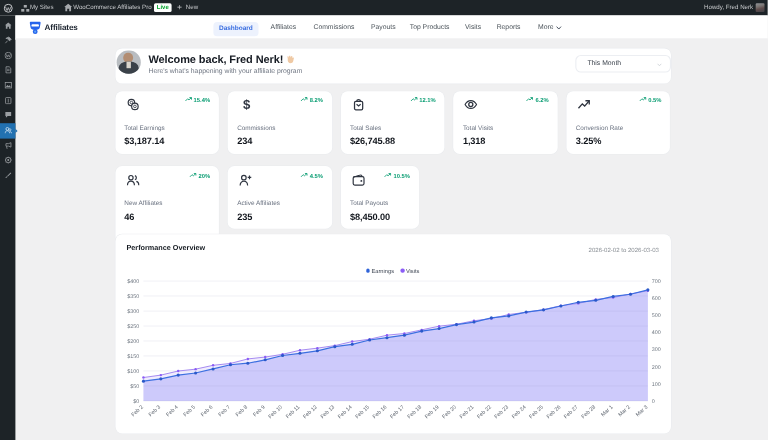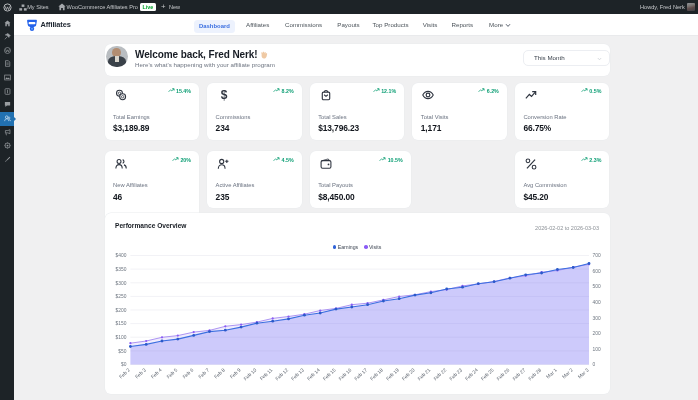--- a/index.html
+++ b/index.html
@@ -133,21 +133,21 @@
  <svg class="sticon" viewBox="0 0 11 11">
         <circle cx="4.1" cy="3.9" r="2.7" fill="none" stroke="#2f3540" stroke-width="1"></circle>
         <path d="M3 3.9 a1.1 1.1 0 1 0 2.2 0 a1.1 1.1 0 1 0 -2.2 0" fill="none" stroke="#2f3540" stroke-width="0.7"></path>
         <circle cx="7" cy="7.1" r="2.7" fill="#fff" stroke="#2f3540" stroke-width="1"></circle>
         <path d="M5.9 7.1 a1.1 1.1 0 1 0 2.2 0 a1.1 1.1 0 1 0 -2.2 0" fill="none" stroke="#2f3540" stroke-width="0.7"></path>
       </svg>
  <div class="tr"><svg width="7" height="5" viewBox="0 0 7 5" style="vertical-align:0px">
           <path d="M0.6 3.8 L2.6 1.8 L3.8 2.8 L6 0.8 M4.2 0.7 H6.1 V2.6" fill="none" stroke="#0c9e74" stroke-width="0.8"></path>
         </svg> 15.4%</div>
  <div class="lbl">Total Earnings</div>
- <div class="val">$3,189.89</div>
+ <div class="val">$3,187.14</div>
 </div>
 <div class="card" style="left:207.1px;top:82.5px;width:94.5px;height:57.5px">
  <svg class="sticon" viewBox="0 0 11 11">
         <text x="6.6" y="9.6" text-anchor="middle" font-size="11" font-weight="bold" fill="#2f3540" font-family="Liberation Sans,sans-serif">$</text>
       </svg>
  <div class="tr"><svg width="7" height="5" viewBox="0 0 7 5" style="vertical-align:0px">
           <path d="M0.6 3.8 L2.6 1.8 L3.8 2.8 L6 0.8 M4.2 0.7 H6.1 V2.6" fill="none" stroke="#0c9e74" stroke-width="0.8"></path>
         </svg> 8.2%</div>
  <div class="lbl">Commissions</div>
  <div class="val">234</div>
@@ -155,43 +155,43 @@
 <div class="card" style="left:309.7px;top:82.5px;width:94.5px;height:57.5px">
  <svg class="sticon" viewBox="0 0 11 11">
         <rect x="2.1" y="2.9" width="6.8" height="7" rx="1.1" fill="none" stroke="#2f3540" stroke-width="1.05"></rect>
         <path d="M4 2.9 V2.6 A1.5 1.2 0 0 1 7 2.6 V2.9" fill="none" stroke="#2f3540" stroke-width="1"></path>
         <path d="M3.8 5.3 L5.5 6.7 L7.2 5.3" fill="none" stroke="#2f3540" stroke-width="1"></path>
       </svg>
  <div class="tr"><svg width="7" height="5" viewBox="0 0 7 5" style="vertical-align:0px">
           <path d="M0.6 3.8 L2.6 1.8 L3.8 2.8 L6 0.8 M4.2 0.7 H6.1 V2.6" fill="none" stroke="#0c9e74" stroke-width="0.8"></path>
         </svg> 12.1%</div>
  <div class="lbl">Total Sales</div>
- <div class="val">$13,796.23</div>
+ <div class="val">$26,745.88</div>
 </div>
 <div class="card" style="left:412.3px;top:82.5px;width:94.5px;height:57.5px">
  <svg class="sticon" viewBox="0 0 11 11">
         <path d="M0.7 5.5 C2 3.1 3.7 2.2 5.5 2.2 C7.3 2.2 9 3.1 10.3 5.5 C9 7.9 7.3 8.8 5.5 8.8 C3.7 8.8 2 7.9 0.7 5.5 Z" fill="none" stroke="#2f3540" stroke-width="1"></path>
         <circle cx="5.5" cy="5.5" r="1.7" fill="none" stroke="#2f3540" stroke-width="1.1"></circle>
       </svg>
  <div class="tr"><svg width="7" height="5" viewBox="0 0 7 5" style="vertical-align:0px">
           <path d="M0.6 3.8 L2.6 1.8 L3.8 2.8 L6 0.8 M4.2 0.7 H6.1 V2.6" fill="none" stroke="#0c9e74" stroke-width="0.8"></path>
         </svg> 6.2%</div>
  <div class="lbl">Total Visits</div>
- <div class="val">1,171</div>
+ <div class="val">1,318</div>
 </div>
 <div class="card" style="left:514.9px;top:82.5px;width:94.5px;height:57.5px">
  <svg class="sticon" viewBox="0 0 11 11">
         <path d="M0.8 8.6 L4 5 L6 6.8 L9.6 2.6" fill="none" stroke="#2f3540" stroke-width="1.1"></path>
         <path d="M6.6 2.4 H9.8 V5.6" fill="none" stroke="#2f3540" stroke-width="1.1"></path>
       </svg>
  <div class="tr"><svg width="7" height="5" viewBox="0 0 7 5" style="vertical-align:0px">
           <path d="M0.6 3.8 L2.6 1.8 L3.8 2.8 L6 0.8 M4.2 0.7 H6.1 V2.6" fill="none" stroke="#0c9e74" stroke-width="0.8"></path>
         </svg> 0.5%</div>
  <div class="lbl">Conversion Rate</div>
- <div class="val">66.75%</div>
+ <div class="val">3.25%</div>
 </div>
 <div class="card" style="left:104.5px;top:151px;width:94.5px;height:71px">
  <svg class="sticon" viewBox="0 0 11 11">
         <circle cx="3.7" cy="3.2" r="1.8" fill="none" stroke="#2f3540" stroke-width="1"></circle>
         <path d="M7 1.5 A1.8 1.8 0 0 1 7 4.9" fill="none" stroke="#2f3540" stroke-width="1"></path>
         <path d="M0.8 9.6 C0.8 7.3 2 6.1 3.7 6.1 C5.4 6.1 6.6 7.3 6.6 9.6 M8.2 6.3 C9.6 6.6 10.3 7.7 10.3 9.6" fill="none" stroke="#2f3540" stroke-width="1"></path>
       </svg>
  <div class="tr"><svg width="7" height="5" viewBox="0 0 7 5" style="vertical-align:0px">
           <path d="M0.6 3.8 L2.6 1.8 L3.8 2.8 L6 0.8 M4.2 0.7 H6.1 V2.6" fill="none" stroke="#0c9e74" stroke-width="0.8"></path>
         </svg> 20%</div>
@@ -203,43 +203,31 @@
         <circle cx="4.3" cy="3.2" r="1.9" fill="none" stroke="#2f3540" stroke-width="1"></circle>
         <path d="M1.2 9.8 C1.2 7.4 2.5 6.2 4.3 6.2 C6.1 6.2 7.4 7.4 7.4 9.8" fill="none" stroke="#2f3540" stroke-width="1"></path>
         <path d="M9 1.5 V4.5 M7.5 3 H10.5" stroke="#2f3540" stroke-width="1"></path>
       </svg>
  <div class="tr"><svg width="7" height="5" viewBox="0 0 7 5" style="vertical-align:0px">
           <path d="M0.6 3.8 L2.6 1.8 L3.8 2.8 L6 0.8 M4.2 0.7 H6.1 V2.6" fill="none" stroke="#0c9e74" stroke-width="0.8"></path>
         </svg> 4.5%</div>
  <div class="lbl">Active Affiliates</div>
  <div class="val">235</div>
 </div>
-<div class="card" style="left:309.7px;top:151px;width:101px;height:56.5px">
+<div class="card" style="left:309.7px;top:151px;width:71px;height:56.5px">
  <svg class="sticon" viewBox="0 0 11 11">
         <rect x="1" y="2.4" width="9" height="7" rx="1.3" fill="none" stroke="#2f3540" stroke-width="1"></rect>
         <path d="M1.2 2.8 C1.2 2.8 6.5 1 7.3 1 C8 1 8.3 1.5 8.3 2.3" fill="none" stroke="#2f3540" stroke-width="0.9"></path>
         <circle cx="7.8" cy="5.9" r="0.8" fill="#2f3540"></circle>
       </svg>
  <div class="tr"><svg width="7" height="5" viewBox="0 0 7 5" style="vertical-align:0px">
           <path d="M0.6 3.8 L2.6 1.8 L3.8 2.8 L6 0.8 M4.2 0.7 H6.1 V2.6" fill="none" stroke="#0c9e74" stroke-width="0.8"></path>
         </svg> 10.5%</div>
  <div class="lbl">Total Payouts</div>
  <div class="val">$8,450.00</div>
-</div>
-<div class="card" style="left:514.9px;top:151px;width:94.5px;height:56.5px">
- <svg class="sticon" viewBox="0 0 11 11">
-        <path d="M9.2 1.4 L1.8 9.6" stroke="#2f3540" stroke-width="1.1"></path>
-        <circle cx="2.7" cy="2.6" r="1.7" fill="none" stroke="#2f3540" stroke-width="1"></circle>
-        <circle cx="8.3" cy="8.4" r="1.7" fill="none" stroke="#2f3540" stroke-width="1"></circle>
-      </svg>
- <div class="tr"><svg width="7" height="5" viewBox="0 0 7 5" style="vertical-align:0px">
-          <path d="M0.6 3.8 L2.6 1.8 L3.8 2.8 L6 0.8 M4.2 0.7 H6.1 V2.6" fill="none" stroke="#0c9e74" stroke-width="0.8"></path>
-        </svg> 2.3%</div>
- <div class="lbl">Avg Commission</div>
- <div class="val">$45.20</div>
 </div>
 <div class="card" style="left:104.5px;top:213px;width:505.5px;height:181px">
  <div class="abs" style="left:10.5px;top:9px;font-size:6.6px;font-weight:bold;color:#161b22">Performance Overview</div>
  <div class="abs" style="right:11px;top:12px;font-size:5.5px;color:#8b9096">2026-02-02 to 2026-03-03</div>
  <div class="abs" style="left:0;top:31px;width:505px;text-align:center;font-size:5.2px;color:#3f4754">
    <span style="display:inline-block;width:3.6px;height:3.6px;border-radius:50%;background:#2f63d8;vertical-align:0.2px"></span> Earnings
    &nbsp;&nbsp;&nbsp;<span style="display:inline-block;width:3.6px;height:3.6px;border-radius:50%;background:#8b5cf6;vertical-align:0.2px"></span> Visits
  </div>
  <svg class="abs" style="left:0;top:0" width="505" height="181" viewBox="0 0 505 181" font-family="Liberation Sans, sans-serif">
 <line x1="25.4" y1="42.5" x2="484" y2="42.5" stroke="#ececf2" stroke-width="0.7"></line>

